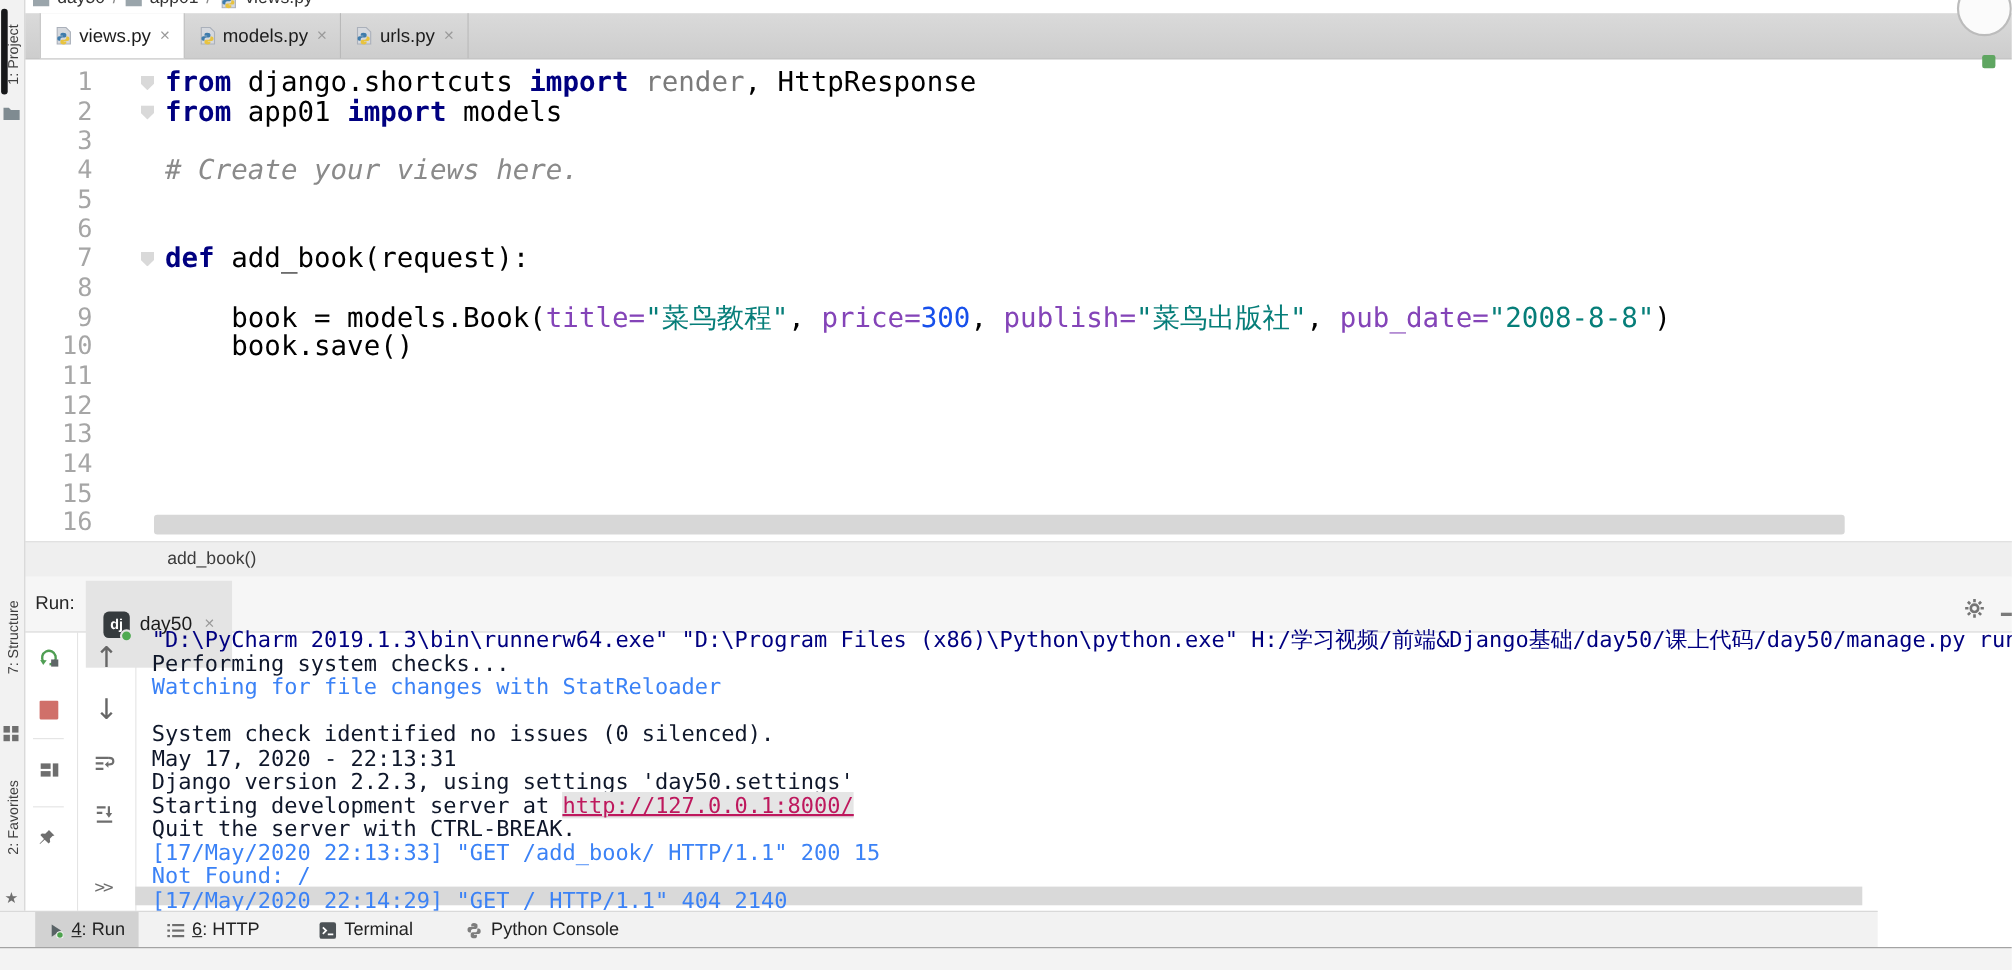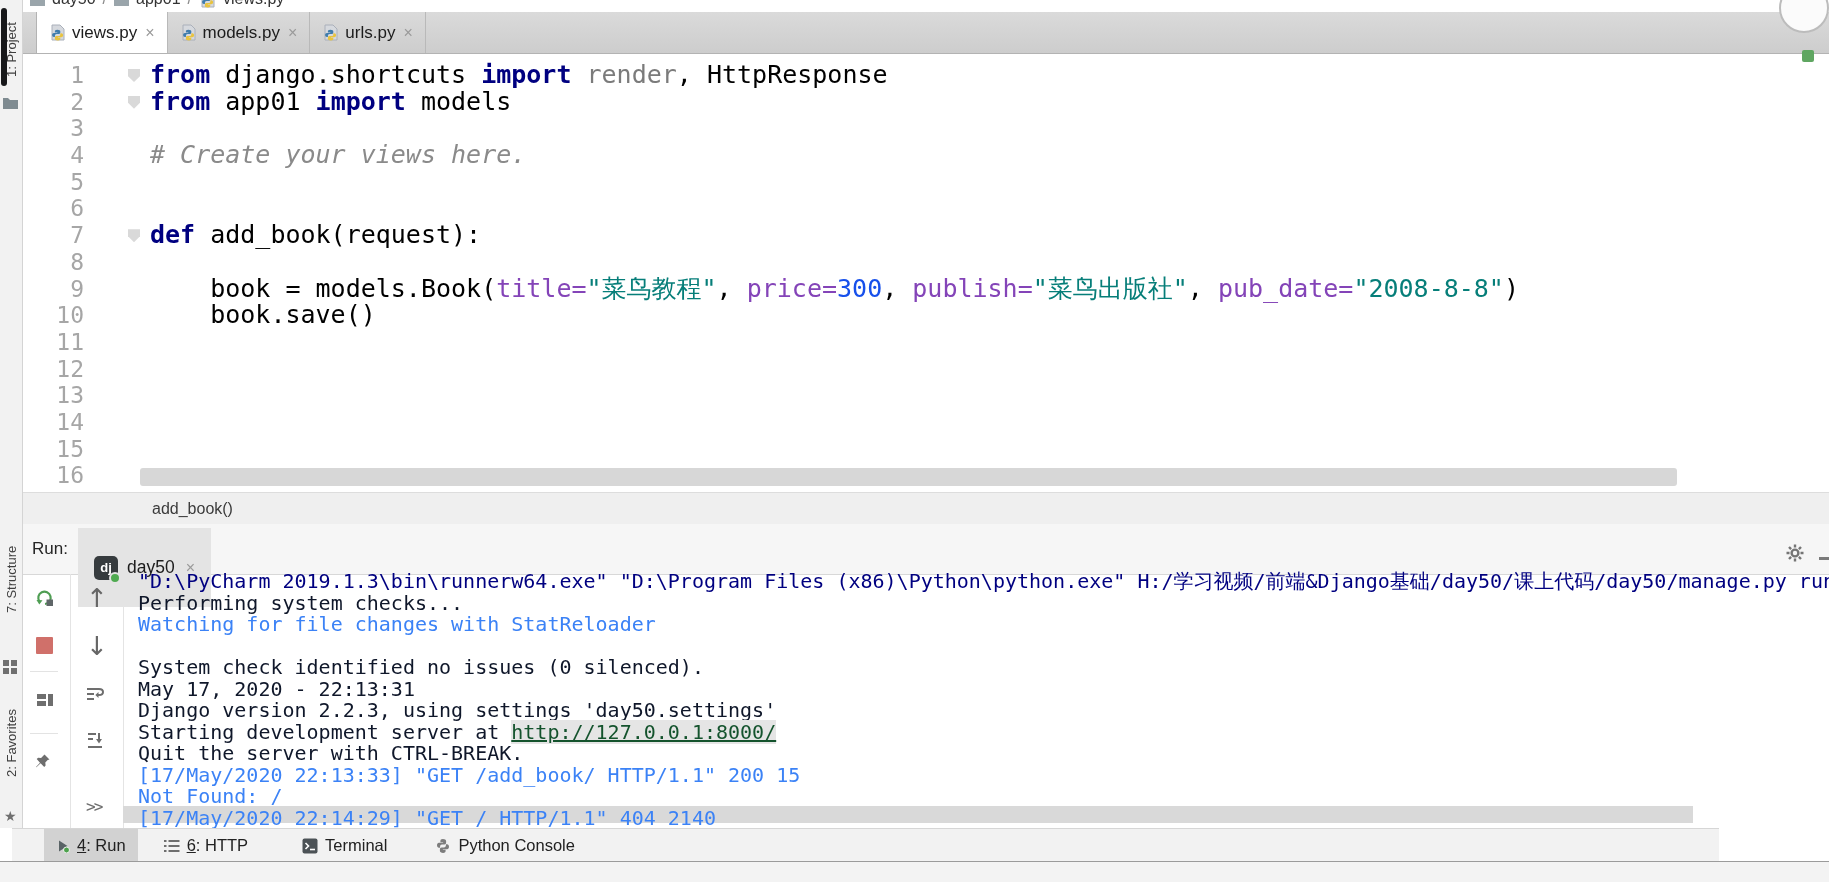--- a/index.html
+++ b/index.html
@@ -90,24 +90,24 @@
   #morebtn{position:absolute;left:86px;top:797px;font-family:"DejaVu Sans Mono",monospace;
            font-size:16px;letter-spacing:-2px;color:#6e6e6e;z-index:4;}
 
   #consoleband{position:absolute;left:123px;top:806px;width:1570px;height:17px;background:#d9d9d9;z-index:3;}
   #console{position:absolute;left:138px;top:571px;white-space:pre;z-index:4;
            font-family:"DejaVu Sans Mono","Liberation Mono",monospace;font-size:20px;}
   .kline{height:21.5px;line-height:21.5px;}
   .k-sys{color:#000080;}
   .k-out{color:#0f172a;margin-top:28px;}
   .k-err{color:#3b82f6;}
-  .k-lnk{color:#14532d;text-decoration:underline;background:#e5e5e5;}
-
-  
-  #bottombar{position:absolute;left:12px;top:828px;width:1707px;height:33px;background:#f2f2f2;
+  .k-lnk{color:#be185d;text-decoration:underline;background:#e5e5e5;}
+
+  
+  #bottombar{position:absolute;left:0;top:828px;width:1707px;height:33px;background:#f2f2f2;
              border-top:1px solid #d6d6d6;z-index:5;}
   #bb-items{display:flex;align-items:stretch;height:100%;padding-left:32px;}
   .bbitem{display:flex;align-items:center;gap:7px;padding:0 12px;font-size:16.5px;color:#222;}
   .bbitem.active{background:#d2d2d2;}
   .bbitem:nth-child(2){margin-left:14px;}
   .bbitem:nth-child(3){margin-left:30px;}
   .bbitem:nth-child(4){margin-left:24px;}
   .bicon{display:inline-flex;}
   .u{text-decoration:underline;}
 

